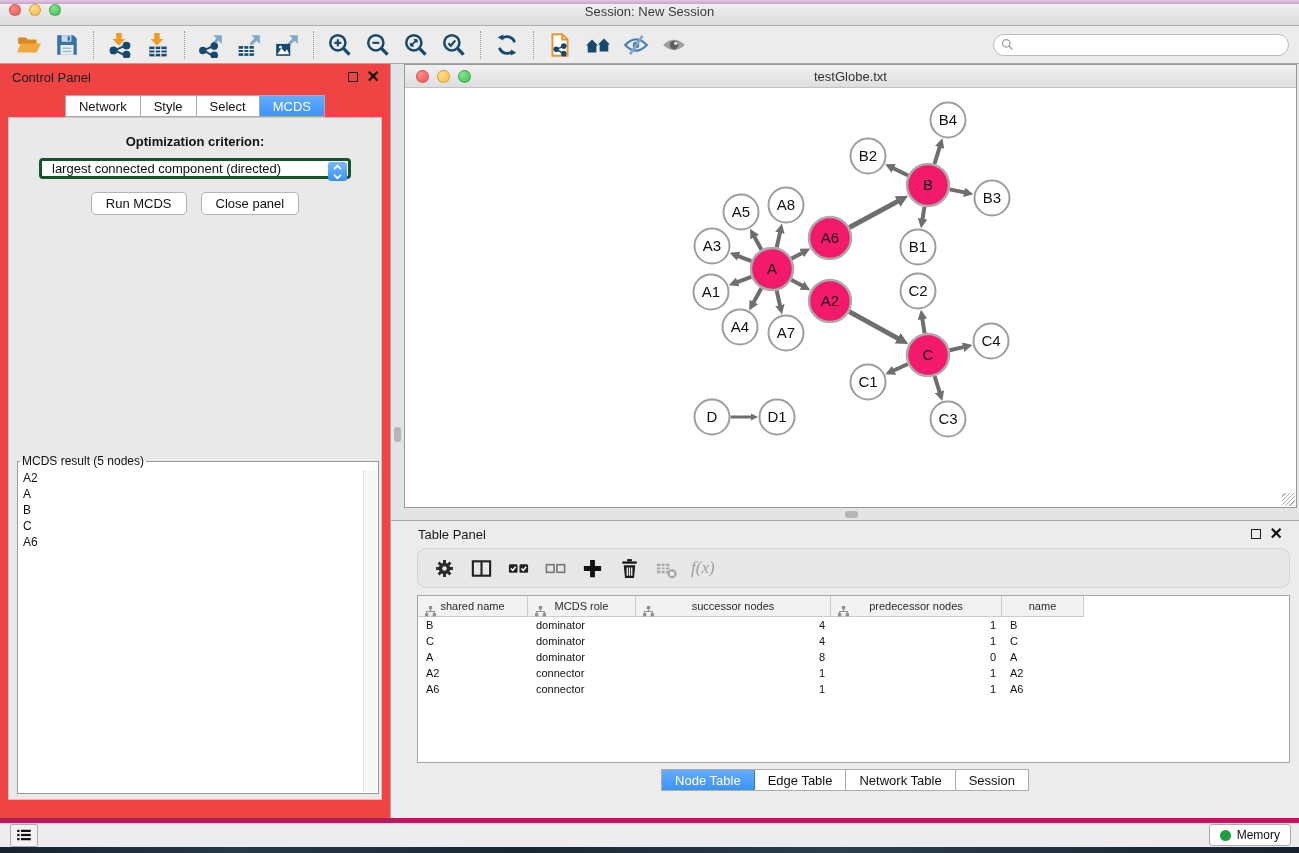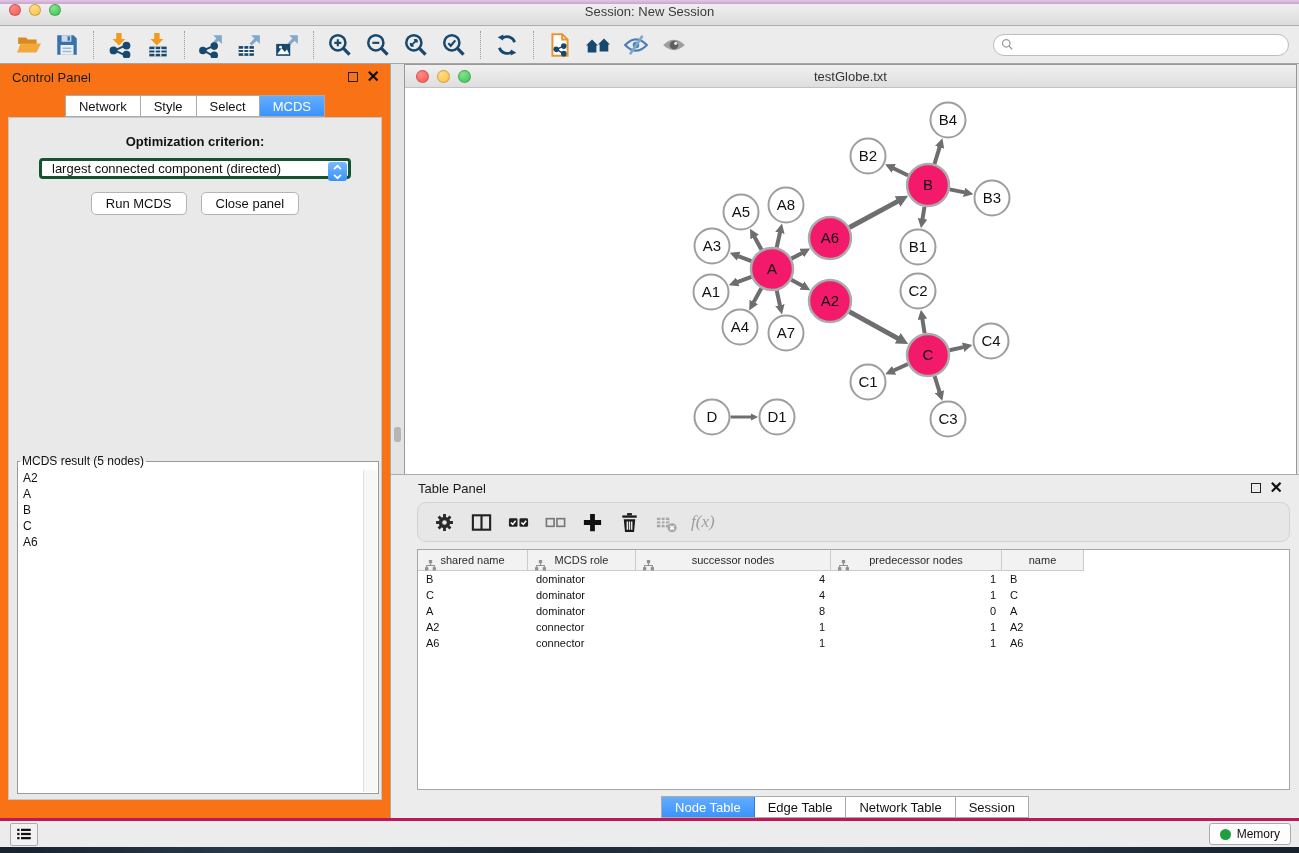--- a/index.html
+++ b/index.html
@@ -35,21 +35,21 @@
     background:#fff; border:1px solid #BDBDBD; border-radius:11px;
     display:flex; align-items:center; padding-left:6px; }
   .search-wrap svg { width:15px; height:15px; }
   .search-wrap input { border:none; outline:none; flex:1; height:18px; font-size:12px;
     font-family:"Liberation Sans",sans-serif; background:transparent; }
 
   
   .main { position:absolute; top:64px; left:0; right:0; bottom:35px; display:flex; }
 
   
-  .control-panel { width:391px; background:#f97316; border-right:1px solid #A8A8A8;
+  .control-panel { width:391px; background:#ef4444; border-right:1px solid #A8A8A8;
     position:relative; }
   .panel-header { height:26px; display:flex; align-items:center; padding:0 10px 0 12px; }
   .panel-title { color:#1A1A1A; }
   .panel-btns { margin-left:auto; display:flex; align-items:center; gap:9px; }
   .float-glyph { width:10px; height:10px; border:1.6px solid #222; display:inline-block; }
   .close-glyph { font-weight:bold; font-size:16px; line-height:10px; color:#111; }
 
   .cp-tabs { display:flex; justify-content:center; margin-top:5px; position:relative; z-index:2; }
   .segmented { display:flex; border:1px solid #ABABAB; border-radius:0; overflow:hidden;
     background:#fff; height:22px; }
@@ -106,37 +106,37 @@
   .table-panel { flex:1; background:#ECECEC; border-top:1px solid #ABABAB; position:relative; }
   .tp-header { height:26px; display:flex; align-items:center; padding:0 16px 0 27px; }
   .tp-toolbar { margin:1px 9px 0 26px; height:40px; background:#E7E7E7;
     border:1px solid #D2D2D2; border-radius:9px; display:flex; align-items:center;
     padding-left:8px; }
   .tp-toolbar .tb-btn { width:37px; height:32px; }
   .tp-toolbar .tb-btn svg { width:23px; height:23px; }
   .fx-label { font-family:"Liberation Serif", serif; font-style:italic; font-size:17px;
     color:#9E9E9E; margin-left:6px; }
 
-  .data-table { margin:7px 9px 0 26px; height:241px; background:#fff;
+  .data-table { margin:7px 9px 0 26px; height:168px; background:#fff;
     border:1px solid #A6A6A6; overflow:hidden; font-size:11px; }
   .dt-header { display:flex; height:21px; }
   .dt-hcell { background:#F2F2F2; border-right:1px solid #CCC; border-bottom:1px solid #CCC;
     position:relative; display:flex; align-items:center; justify-content:center;
     color:#2A2A2A; }
   .dt-hcell svg { position:absolute; left:7px; width:11px; height:11px; }
   .dt-row { display:flex; height:16px; align-items:center; color:#111; }
   .dt-cell { overflow:hidden; white-space:nowrap; }
   .al { text-align:left; padding-left:8px; }
   .ar { text-align:right; padding-right:6px; }
 
   .tp-tabs { display:flex; justify-content:center; margin-top:6px; }
 
   
   .statusbar { position:absolute; left:0; right:0; bottom:6px; height:29px;
-    background:#ECECEC; border-top:3px solid #be185d; display:flex; align-items:center; }
+    background:#ECECEC; border-top:5px solid #be185d; display:flex; align-items:center; }
   .list-btn { width:28px; height:23px; margin-left:10px; background:#F2F2F2;
     border:1px solid #ABABAB; border-radius:2px; display:flex; align-items:center;
     justify-content:center; }
   .list-btn svg { width:18px; height:18px; }
   .memory-btn { margin-left:auto; margin-right:8px; height:22px; background:#FDFDFD;
     border:1px solid #ABABAB; border-radius:3px; display:flex; align-items:center;
     gap:6px; padding:0 10px; font-size:12px; color:#111; }
   .mem-dot { width:11px; height:11px; border-radius:50%; background:#1E9E3E; }
 </style>
 </head>

